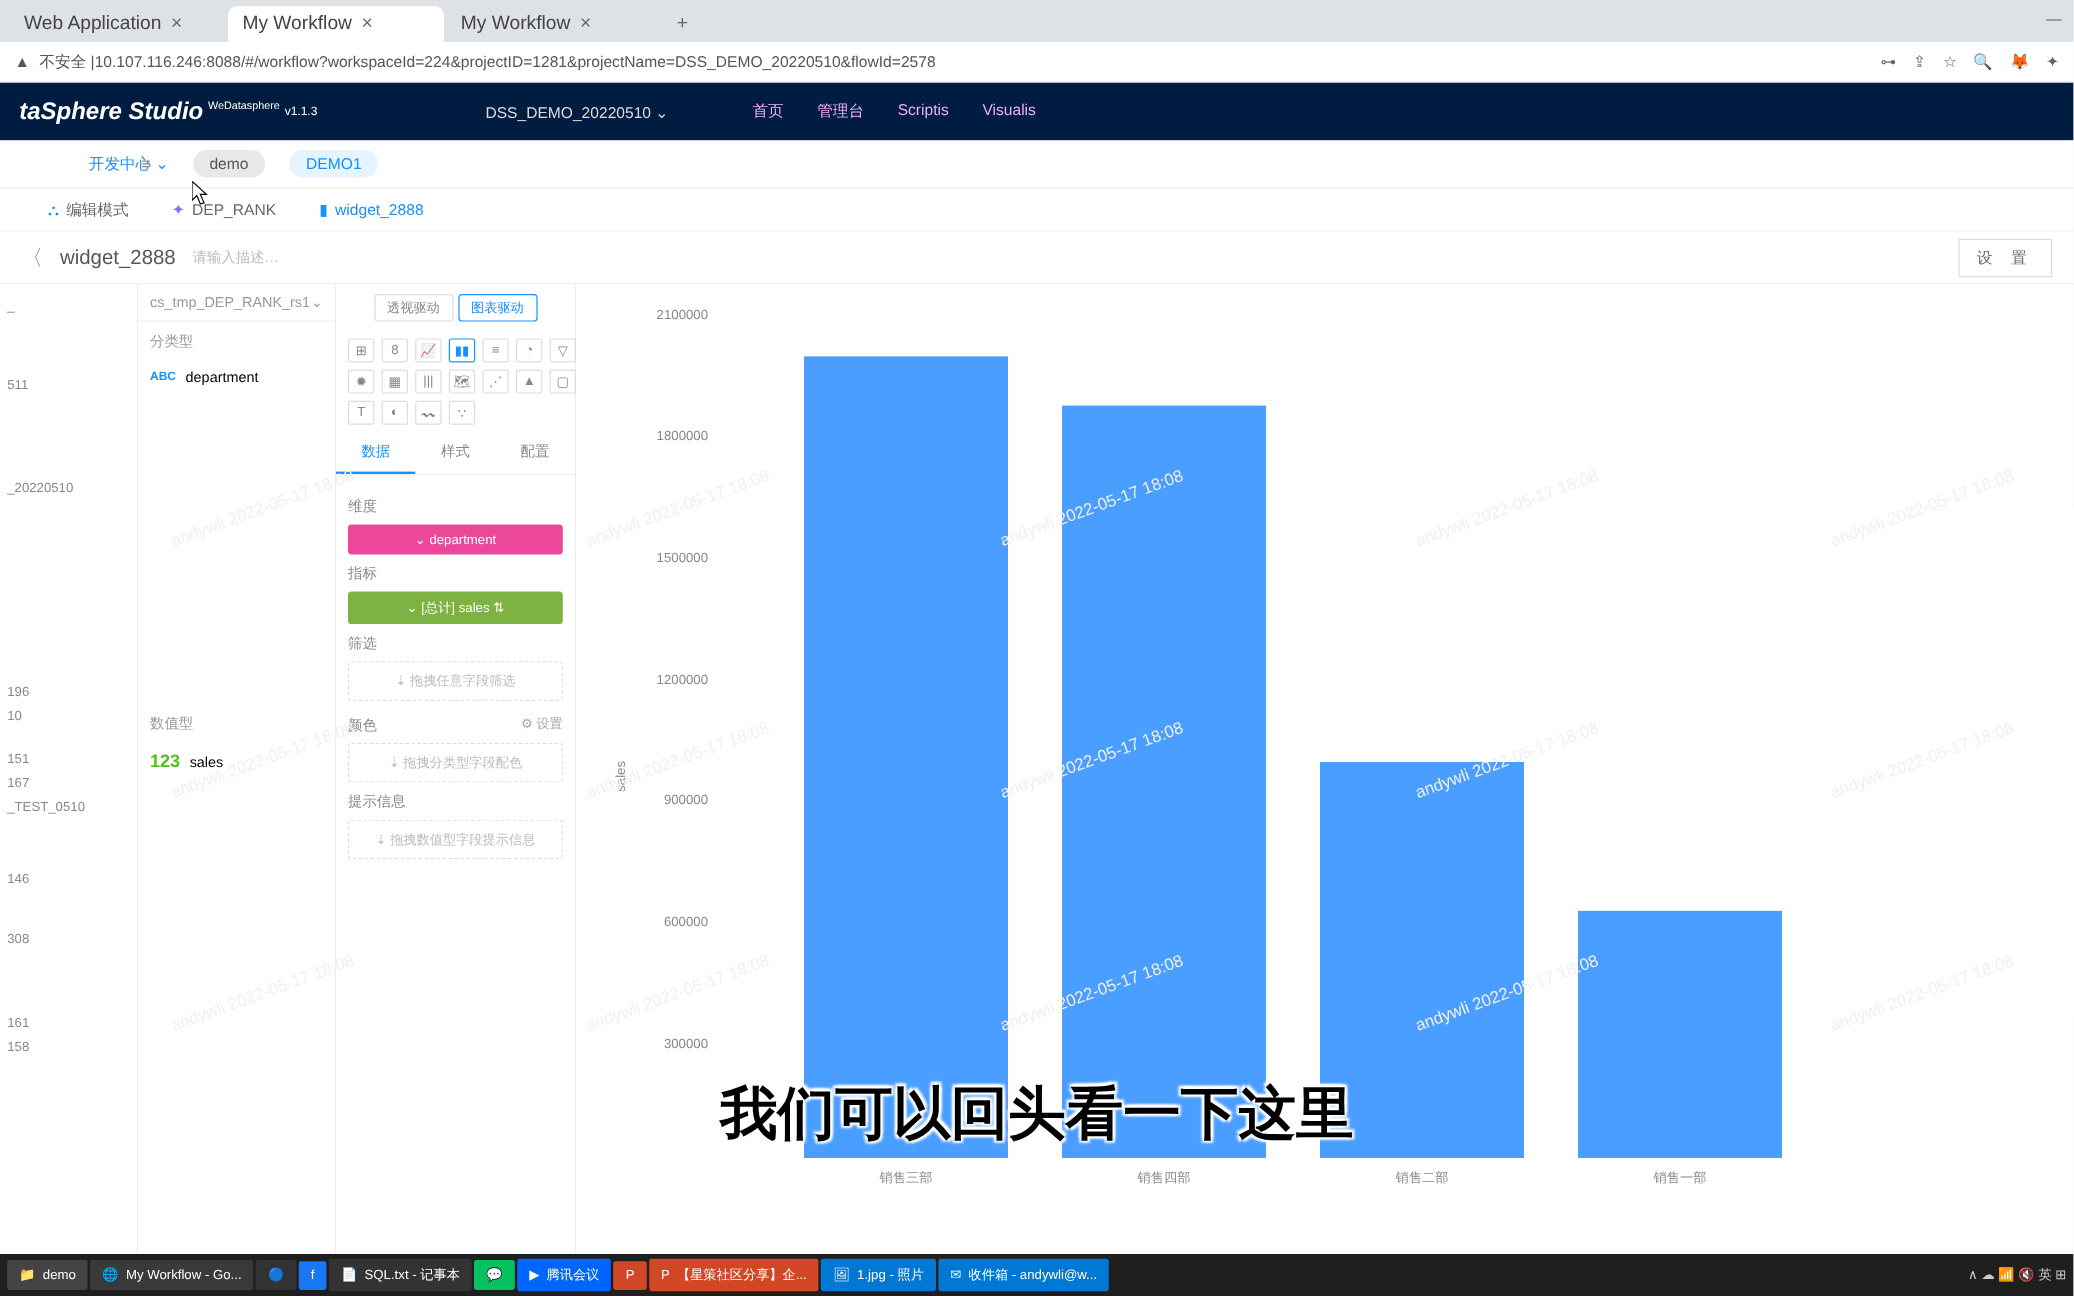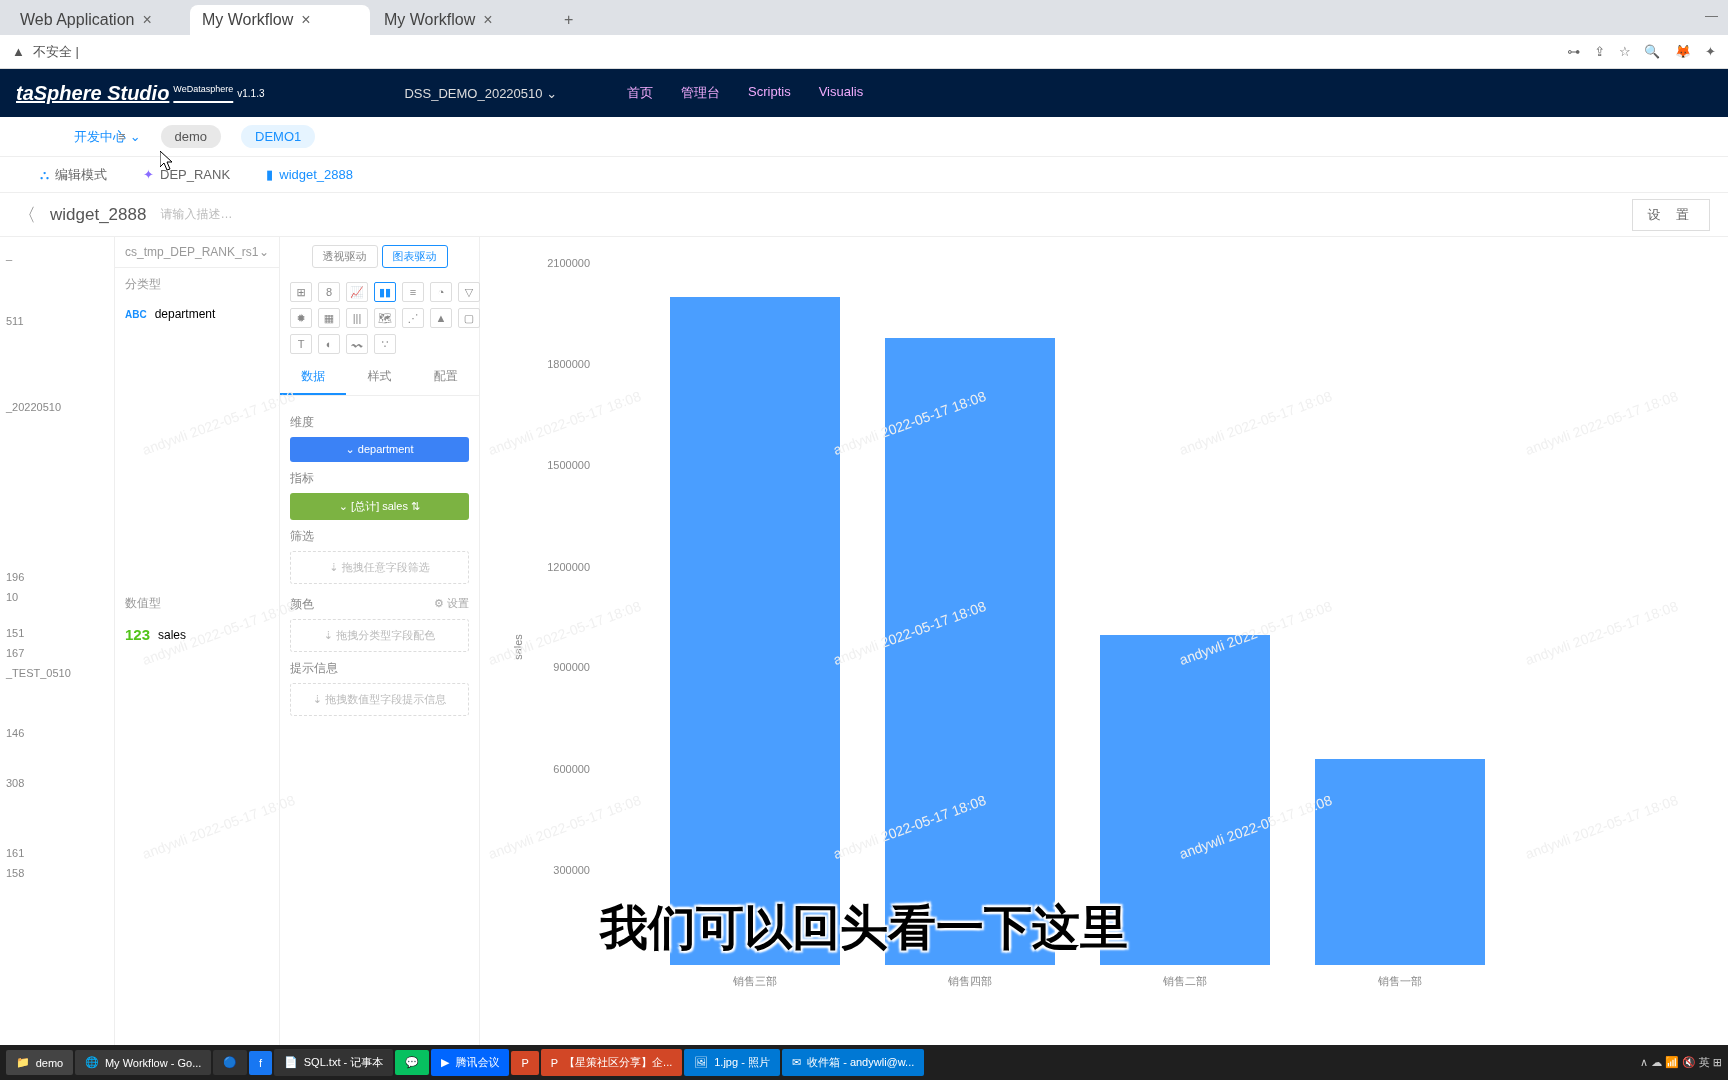--- a/index.html
+++ b/index.html
@@ -11,21 +11,21 @@
 .btab.inactive { background:transparent; }
 .btab .close { color:#666; }
 .btab-add { padding:6px 10px; font-size:16px; color:#666; }
 .browser-ctrl { position:absolute; right:10px; top:8px; display:flex; gap:20px; color:#666; font-size:13px; }
 .addr-bar { height:34px; background:#fff; display:flex; align-items:center; padding:0 12px; font-size:13px; color:#555; border-bottom:1px solid #ddd; }
 .addr-bar .warn { margin-right:8px; }
 .addr-icons { margin-left:auto; display:flex; gap:14px; color:#666; }
 
 
 .topnav { height:48px; background:#001c40; color:#fff; display:flex; align-items:center; padding:0 16px; }
-.logo { font-family:Georgia,serif; font-style:italic; font-weight:bold; font-size:20px;text-decoration:underline; }
+.logo { font-family:Georgia,serif; font-style:italic; font-weight:bold; font-size:20px; }
 .logo sup { font-size:9px; font-style:normal; font-weight:normal; margin-left:4px; }
 .ver { font-size:10px; margin-left:4px; }
 .proj-sel { margin-left:140px; font-size:13px; color:#ddd;text-align:right; }
 .nav-links { display:flex; gap:28px; margin-left:70px; font-size:13px; }
 .nav-links span { color:#f0abfc; }
 
 
 .crumb-row { height:40px; background:#fff; display:flex; align-items:center; padding:0 18px; font-size:13px; border-bottom:1px solid #eee; position:relative; }
 .crumb-row .toggle { position:absolute; left:118px; color:#888; }
 .crumb-link { color:#1890ff; margin-left:56px; }
@@ -59,21 +59,21 @@
 .drive-btn.active { border-color:#1890ff; color:#1890ff; }
 .chart-icons { padding:6px 10px; display:grid; grid-template-columns:repeat(7,1fr); gap:6px; }
 .cicon { width:22px; height:20px; border:1px solid #ddd; border-radius:2px; display:flex; align-items:center; justify-content:center; font-size:11px; color:#888; }
 .cicon.sel { border-color:#1890ff; color:#1890ff; }
 .cfg-tabs { display:flex; border-bottom:1px solid #eee; font-size:12px; }
 .cfg-tab { flex:1; text-align:center; padding:8px 0; color:#888; }
 .cfg-tab.active { color:#1890ff; border-bottom:2px solid #1890ff; }
 .cfg-body { padding:10px; font-size:12px; color:#888; }
 .cfg-lbl { margin:8px 0 6px; }
 .chip { padding:6px 0; border-radius:3px; text-align:center; font-size:11px; color:#fff; margin-bottom:4px; }
-.chip.blue { background:#3b82f6; }
+.chip.blue { background:#ec4899; }
 .chip.green { background:#7cb342; }
 .drop { border:1px dashed #ddd; padding:8px; text-align:center; font-size:11px; color:#bbb; border-radius:3px; margin-bottom:4px; }
 .cfg-head { display:flex; justify-content:space-between; align-items:center; }
 
 
 .chart-area { flex:1; padding:20px 30px; position:relative; }
 .yaxis { position:absolute; left:50px; top:20px; bottom:80px; width:60px; }
 .ytick { position:absolute; right:0; font-size:11px; color:#888; text-align:right; width:60px; }
 .ylabel { position:absolute; left:25px; top:50%; transform:rotate(-90deg); font-size:11px; color:#888; }
 .plot { position:absolute; left:120px; right:10px; top:20px; bottom:80px; }
@@ -113,20 +113,21 @@
   </div>
   <div class="btab-add">+</div>
   <div class="browser-ctrl">
     <span>—</span>
   </div>
 </div>
 
 <div class="addr-bar">
   <span class="warn">▲</span>
   <span>不安全 | </span>
+  <span>10.107.116.246:8088/#/workflow?workspaceId=224&amp;projectID=1281&amp;projectName=DSS_DEMO_20220510&amp;flowId=2578</span>
   <div class="addr-icons">
     <span>⊶</span>
     <span>⇪</span>
     <span>☆</span>
     <span style="color:#f5a623">🔍</span>
     <span style="color:#f5a623">🦊</span>
     <span>✦</span>
   </div>
 </div>
 

